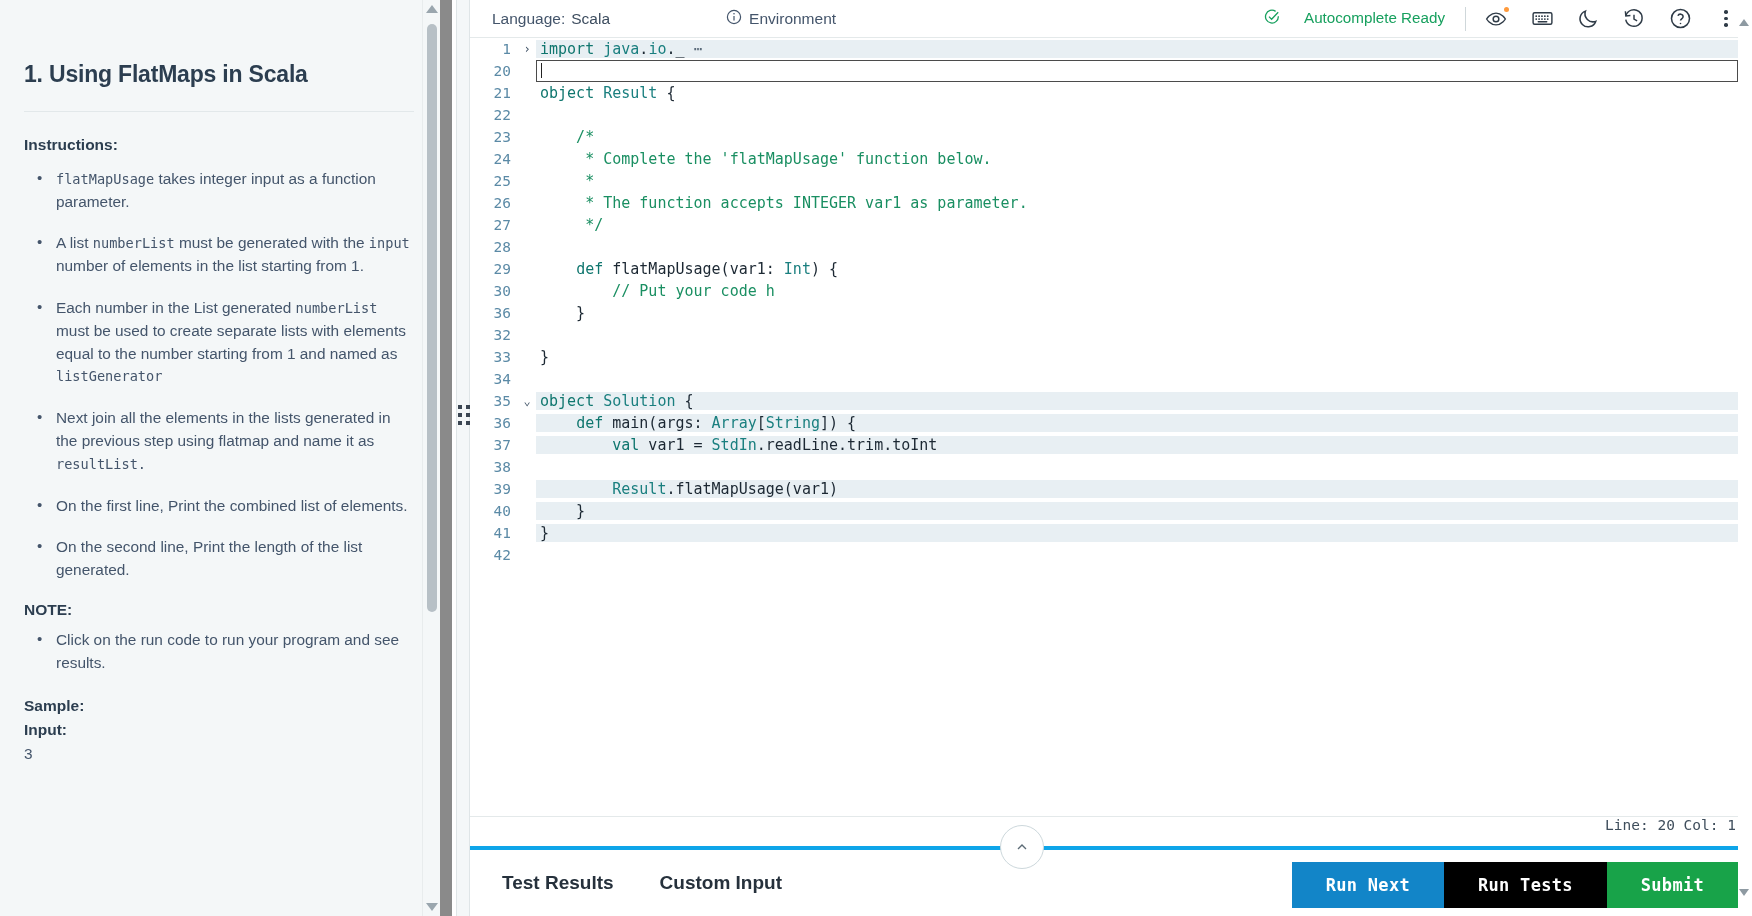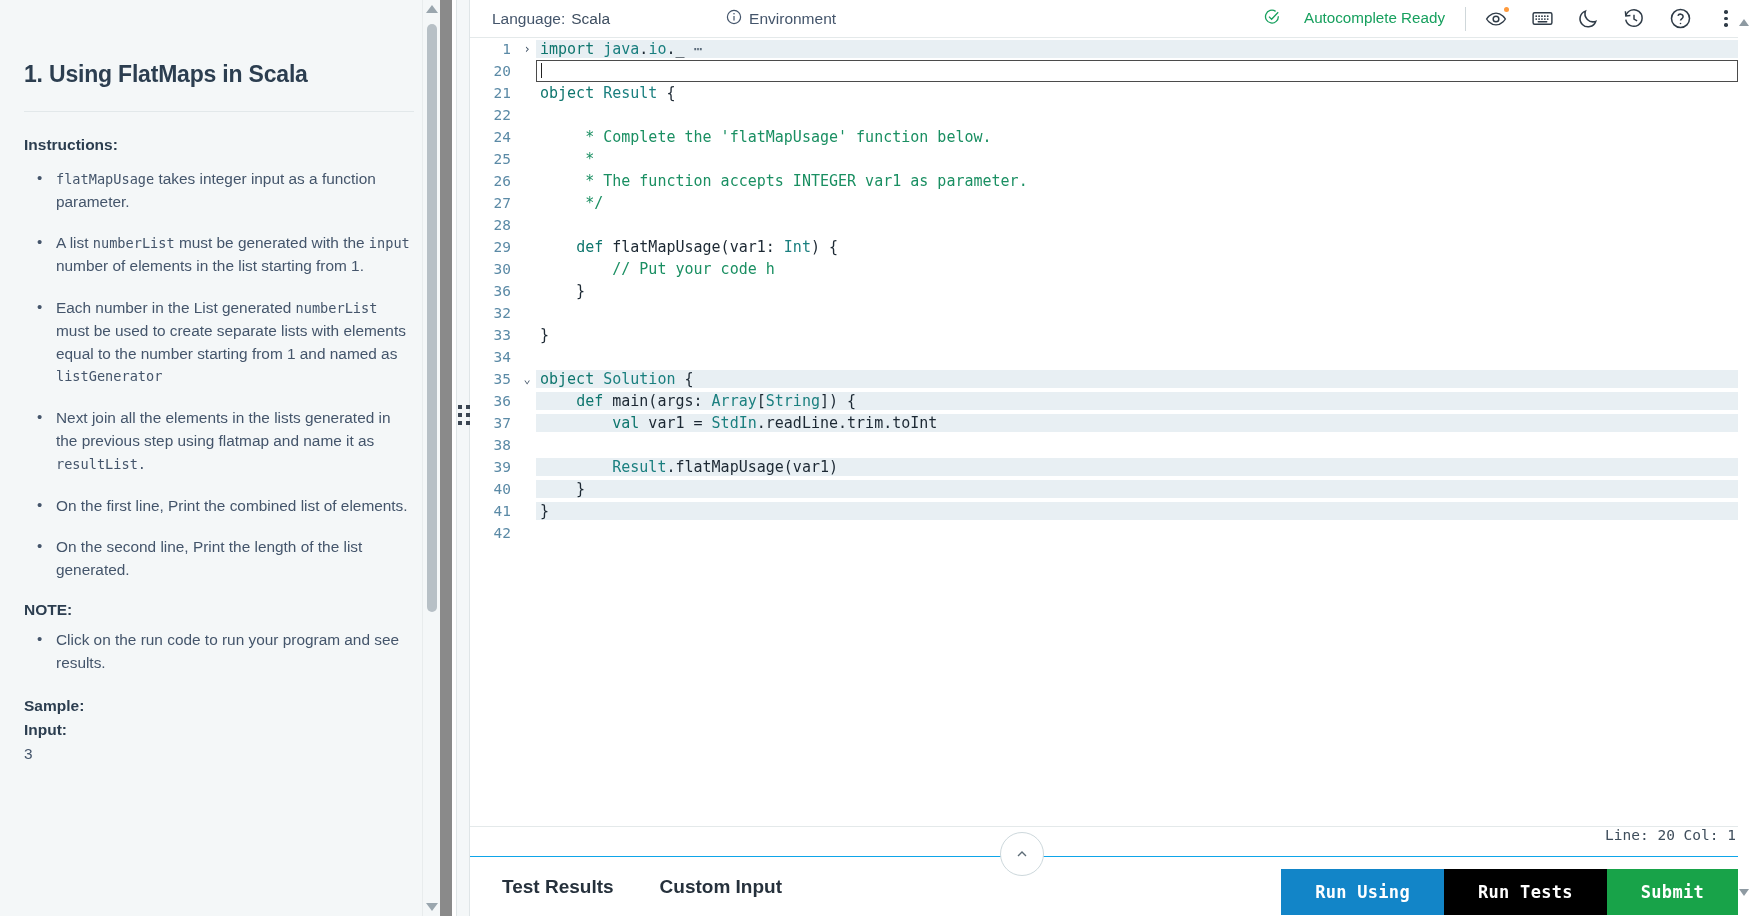--- a/index.html
+++ b/index.html
@@ -141,21 +141,21 @@
   .escroll .atop { top: 2px; }
 
   
   .status-bar {
     height: 30px; flex: none; display: flex; align-items: flex-start; justify-content: flex-end;
     padding-right: 16px; border-top: 1px solid #e4e9ea;
     font-family: "DejaVu Sans Mono","Liberation Mono", monospace;
     font-size: 14.5px; color: #3f4e5c;
   }
   .results {
-    height: 60px; flex: none; position: relative; border-top: 1px solid #0ea5e9;
+    height: 70px; flex: none; position: relative; border-top: 4px solid #0ea5e9;
     background: #ffffff; display: flex; align-items: center;
   }
   .results .tabs { display: flex; align-items: center; gap: 46px; padding-left: 32px; }
   .results .tab { font-size: 19px; font-weight: bold; color: #26313c; cursor: pointer; }
   .chev-btn {
     position: absolute; left: 530px; top: -25px; width: 44px; height: 44px;
     border-radius: 50%; background: #fff; border: 1px solid #cdd8dc;
     display: flex; align-items: center; justify-content: center; cursor: pointer;
   }
   .actions { position: absolute; right: 14px; top: 12px; display: flex; height: 46px; }
@@ -324,20 +324,25 @@
             <div class="ln">21</div>
             <div class="fold"></div>
             <div class="code-cell"><span class="kw">object</span><span class="plain"> </span><span class="typ">Result</span><span class="plain"> {</span></div>
           </div>
           <div class="row">
             <div class="ln">22</div>
             <div class="fold"></div>
             <div class="code-cell"></div>
           </div>
           <div class="row">
+            <div class="ln">23</div>
+            <div class="fold"></div>
+            <div class="code-cell"><span class="cmt">    /*</span></div>
+          </div>
+          <div class="row">
             <div class="ln">24</div>
             <div class="fold"></div>
             <div class="code-cell"><span class="cmt">     * Complete the 'flatMapUsage' function below.</span></div>
           </div>
           <div class="row">
             <div class="ln">25</div>
             <div class="fold"></div>
             <div class="code-cell"><span class="cmt">     *</span></div>
           </div>
           <div class="row">
@@ -441,21 +446,21 @@
       <div class="tabs" id="result-tabs">
           <div class="tab">Test Results</div>
           <div class="tab">Custom Input</div>
         </div>
       <div class="chev-btn">
         <svg width="16" height="16" viewBox="0 0 24 24" fill="none" stroke="#5c6b76" stroke-width="2">
           <polyline points="6,15 12,9 18,15"></polyline>
         </svg>
       </div>
       <div class="actions">
-        <button class="btn-run">Run Using</button>
+        <button class="btn-run">Run Next</button>
         <button class="btn-test">Run Tests</button>
         <button class="btn-sub">Submit</button>
       </div>
     </div>
   </div>
 
   <div class="rscroll">
     <div class="atop"><span class="tri up" style="border-bottom-color:#8e9aa2;border-left-width:5px;border-right-width:5px;border-bottom-width:7px;"></span></div>
     <div class="abot"><span class="tri down" style="border-top-color:#8e9aa2;border-left-width:5px;border-right-width:5px;border-top-width:7px;"></span></div>
   </div>

